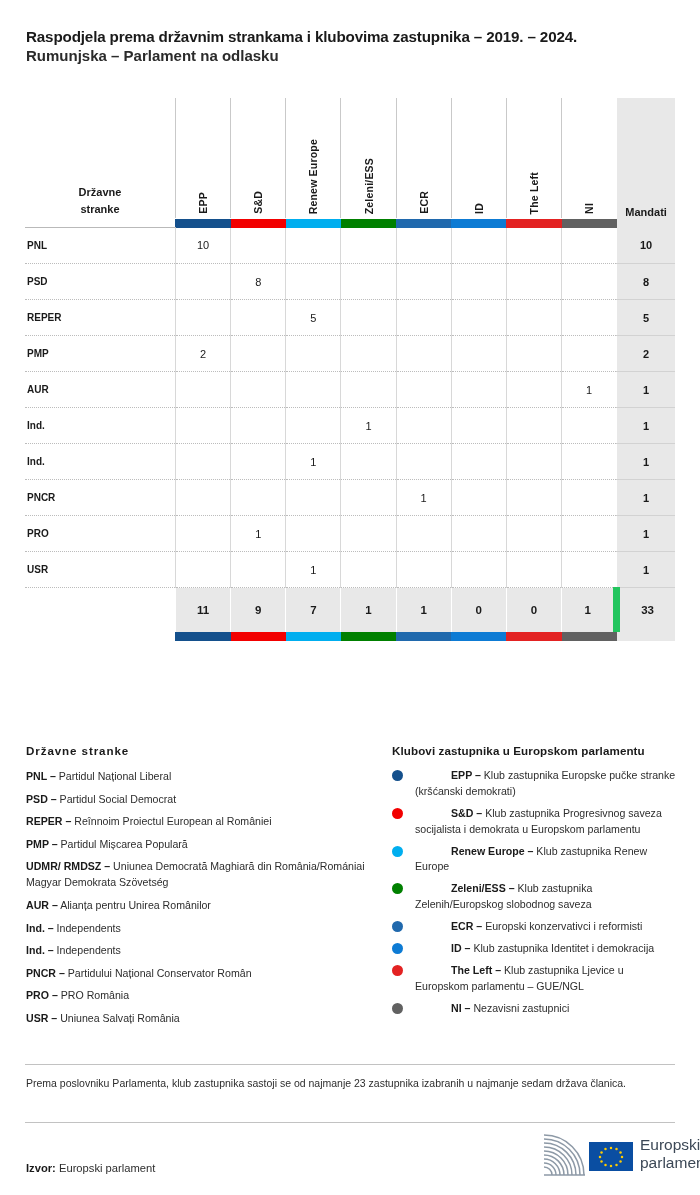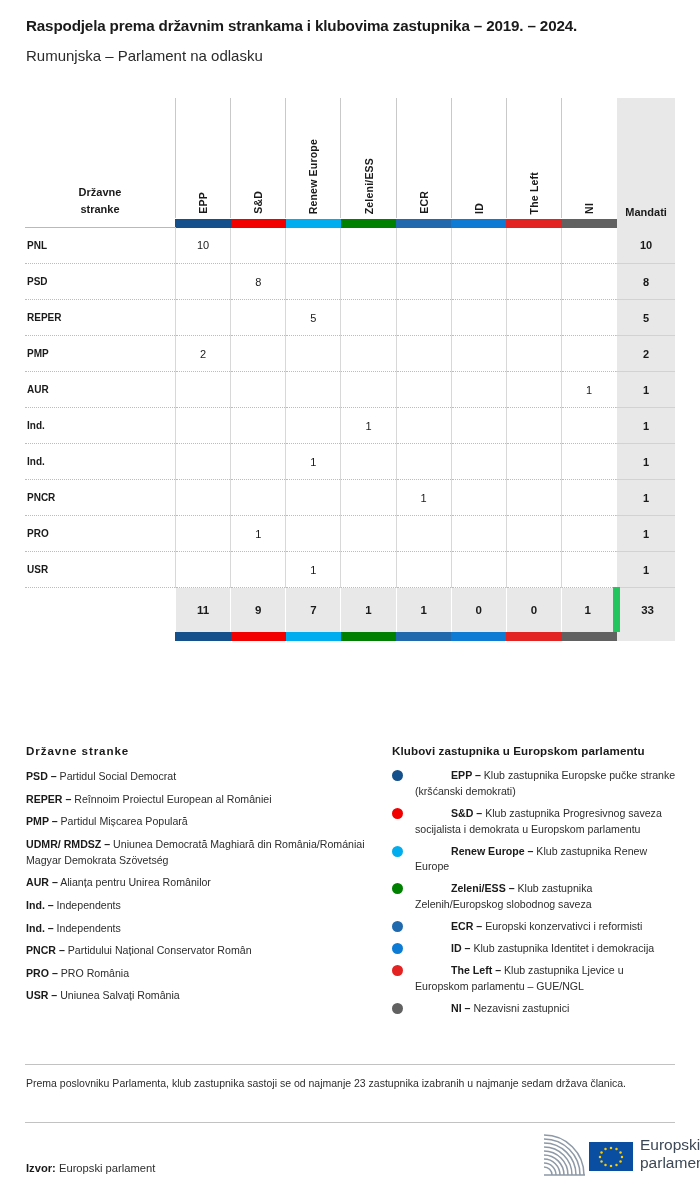--- a/index.html
+++ b/index.html
@@ -9,27 +9,27 @@
     background:#ffffff;
     font-family:"Liberation Sans","DejaVu Sans",sans-serif;
     color:#1a1a1a;
     -webkit-font-smoothing:antialiased;
     overflow:hidden;
   }
   .page{position:relative;width:700px;height:1195px;box-sizing:border-box;}
 
   
   .title{
-    position:absolute;left:26px;top:17px;
+    position:absolute;left:26px;top:28px;
     font-size:15.2px;font-weight:bold;letter-spacing:-0.15px;color:#1a1a1a;
     white-space:nowrap;
   }
   .subtitle{
     position:absolute;left:26px;top:47px;
-    font-size:15px;font-weight:normal;color:#2b2b2b;white-space:nowrap;
+    font-size:15px;font-weight:bold;color:#2b2b2b;white-space:nowrap;
   }
 
   
   .tbl{
     position:absolute;left:25px;top:98px;
     width:650px;
     border-collapse:collapse;
     table-layout:fixed;
   }
   .tbl td,.tbl th{padding:0;margin:0;vertical-align:bottom;}
@@ -396,20 +396,21 @@
           </td>
         <td class="bstrip-cell bstrip-man"></td>
       </tr>
     </tfoot>
   </table>
 
   <div class="legends">
     <div class="leg-col-left">
       <div class="leg-title sp">Državne stranke</div>
       <div id="party-list">
+          <div class="leg-item"><b>PNL –</b><span> Partidul Național Liberal</span></div>
           <div class="leg-item"><b>PSD –</b><span> Partidul Social Democrat</span></div>
           <div class="leg-item"><b>REPER –</b><span> Reînnoim Proiectul European al României</span></div>
           <div class="leg-item"><b>PMP –</b><span> Partidul Mișcarea Populară</span></div>
           <div class="leg-item"><b>UDMR/ RMDSZ –</b><span> Uniunea Democrată Maghiară din România/Romániai Magyar Demokrata Szövetség</span></div>
           <div class="leg-item"><b>AUR –</b><span> Alianța pentru Unirea Românilor</span></div>
           <div class="leg-item"><b>Ind. –</b><span> Independents</span></div>
           <div class="leg-item"><b>Ind. –</b><span> Independents</span></div>
           <div class="leg-item"><b>PNCR –</b><span> Partidului Național Conservator Român</span></div>
           <div class="leg-item"><b>PRO –</b><span> PRO România</span></div>
           <div class="leg-item"><b>USR –</b><span> Uniunea Salvați România</span></div>

